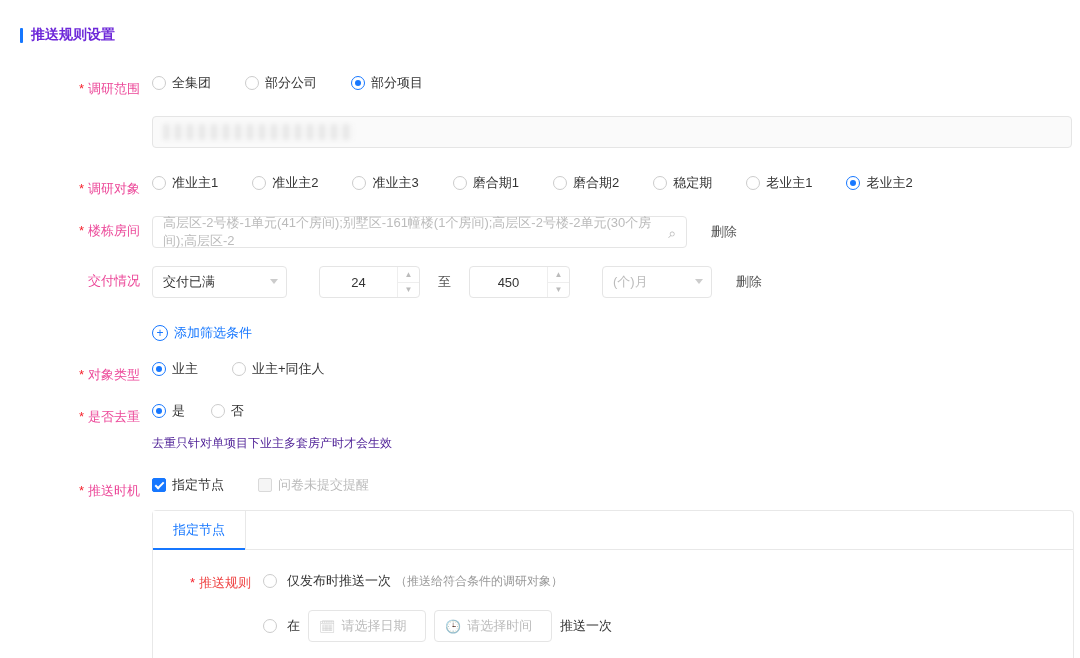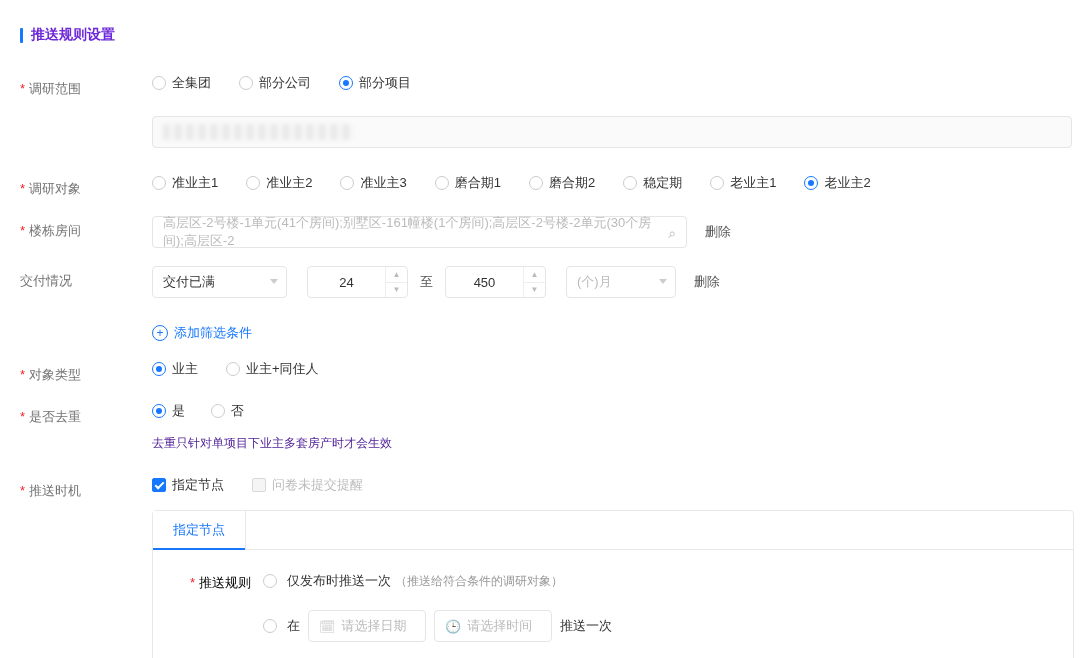--- a/index.html
+++ b/index.html
@@ -2,23 +2,23 @@
 <html><head>
 <meta charset="utf-8">
 <style>
 * { box-sizing: border-box; margin: 0; padding: 0; }
 body { font-family: -apple-system, BlinkMacSystemFont, "Segoe UI", "PingFang SC", "Microsoft YaHei", sans-serif; font-size: 13px; color: #333; background: #fff; width: 1080px; }
 .page { padding: 26px 20px; }
 .section-header { display: flex; align-items: center; margin-bottom: 30px; }
 .section-header .bar { width: 3px; height: 15px; background: #1677ff; margin-right: 8px; border-radius: 1px; }
 .section-header .title { font-weight: 600; font-size: 14px; color: #6d28d9; }
 .form-row { display: flex; align-items: flex-start; margin-bottom: 18px; }
-.form-label { width: 132px; text-align: left; padding-right: 12px; padding-top: 6px; font-size: 13px; color: #737373; flex-shrink: 0; }
+.form-label { width: 132px; text-align: right; padding-right: 12px; padding-top: 6px; font-size: 13px; color: #ec4899; flex-shrink: 0; }
 .form-label.req::before { content: "*"; color: #f5222d; margin-right: 4px; }
-.form-control { flex: 1; display: flex; align-items: center; flex-wrap: wrap; gap: 6px 6px; }
+.form-control { flex: 1; display: flex; align-items: center; flex-wrap: wrap; gap: 6px 12px; }
 .radio { display: inline-flex; align-items: center; margin-right: 22px; cursor: pointer; white-space: nowrap; }
 .radio .circle { width: 14px; height: 14px; border: 1px solid #ccc; border-radius: 50%; margin-right: 6px; position: relative; flex-shrink: 0; }
 .radio.checked .circle { border-color: #1677ff; }
 .radio.checked .circle::after { content: ""; position: absolute; width: 6px; height: 6px; background: #1677ff; border-radius: 50%; top: 3px; left: 3px; }
 .checkbox { display: inline-flex; align-items: center; margin-right: 22px; cursor: pointer; }
 .checkbox .box { width: 14px; height: 14px; border: 1px solid #ccc; border-radius: 2px; margin-right: 6px; position: relative; flex-shrink: 0; }
 .checkbox.checked .box { background: #1677ff; border-color: #1677ff; }
 .checkbox.checked .box::after { content: ""; position: absolute; left: 4px; top: 1px; width: 3px; height: 7px; border: solid #fff; border-width: 0 2px 2px 0; transform: rotate(45deg); }
 .checkbox.disabled .box { background: #f5f5f5; border-color: #d9d9d9; }
 .checkbox.disabled { color: #bbb; cursor: not-allowed; }
@@ -40,21 +40,21 @@
 .add-btn .plus { width: 16px; height: 16px; border: 1px solid #1677ff; border-radius: 50%; display: inline-flex; align-items: center; justify-content: center; margin-right: 6px; font-size: 12px; line-height: 1; }
 .note { font-size: 12px; color: #4c1d95; margin-top: 8px; }
 .tabs { border: 1px solid #e8e8e8; border-radius: 4px; margin-left: 0; }
 .tabs-wrap { margin-left: 132px; width: 922px; }
 .tab-headers { display: flex; border-bottom: 1px solid #e8e8e8; }
 .tab-h { padding: 10px 20px; cursor: pointer; color: #666; border-right: 1px solid #e8e8e8; }
 .tab-h.active { color: #1677ff; background: #fff; position: relative; }
 .tab-h.active::after { content: ""; position: absolute; left: 0; right: 0; bottom: -1px; height: 2px; background: #1677ff; }
 .tab-body { padding: 22px 20px 20px 20px; }
 .sub-row { display: flex; align-items: center; margin-bottom: 20px; }
-.sub-label { width: 90px; text-align: right; padding-right: 12px; color: #000000; flex-shrink: 0; }
+.sub-label { width: 90px; text-align: right; padding-right: 12px; color: #ef4444; flex-shrink: 0; }
 .sub-label.req::before { content: "*"; color: #f5222d; margin-right: 4px; }
 .sub-ctrl { flex: 1; display: flex; align-items: center; flex-wrap: wrap; }
 .hint { color: #999; font-size: 12px; margin-left: 4px; }
 .dateinput { height: 32px; border: 1px solid #e5e5e5; border-radius: 4px; padding: 0 10px; display: inline-flex; align-items: center; color: #bbb; background: #fff; width: 118px; cursor: pointer; }
 .dateinput .cal { margin-right: 6px; font-size: 13px; color: #ccc; }
 .radio-line { display: flex; align-items: center; margin-bottom: 20px; }
 .radio-line:last-child { margin-bottom: 0; }
 .radio-line .circle { width: 14px; height: 14px; border: 1px solid #ccc; border-radius: 50%; margin-right: 10px; position: relative; flex-shrink: 0; cursor: pointer; }
 .inline-gap { display: inline-block; width: 8px; }
 </style>

